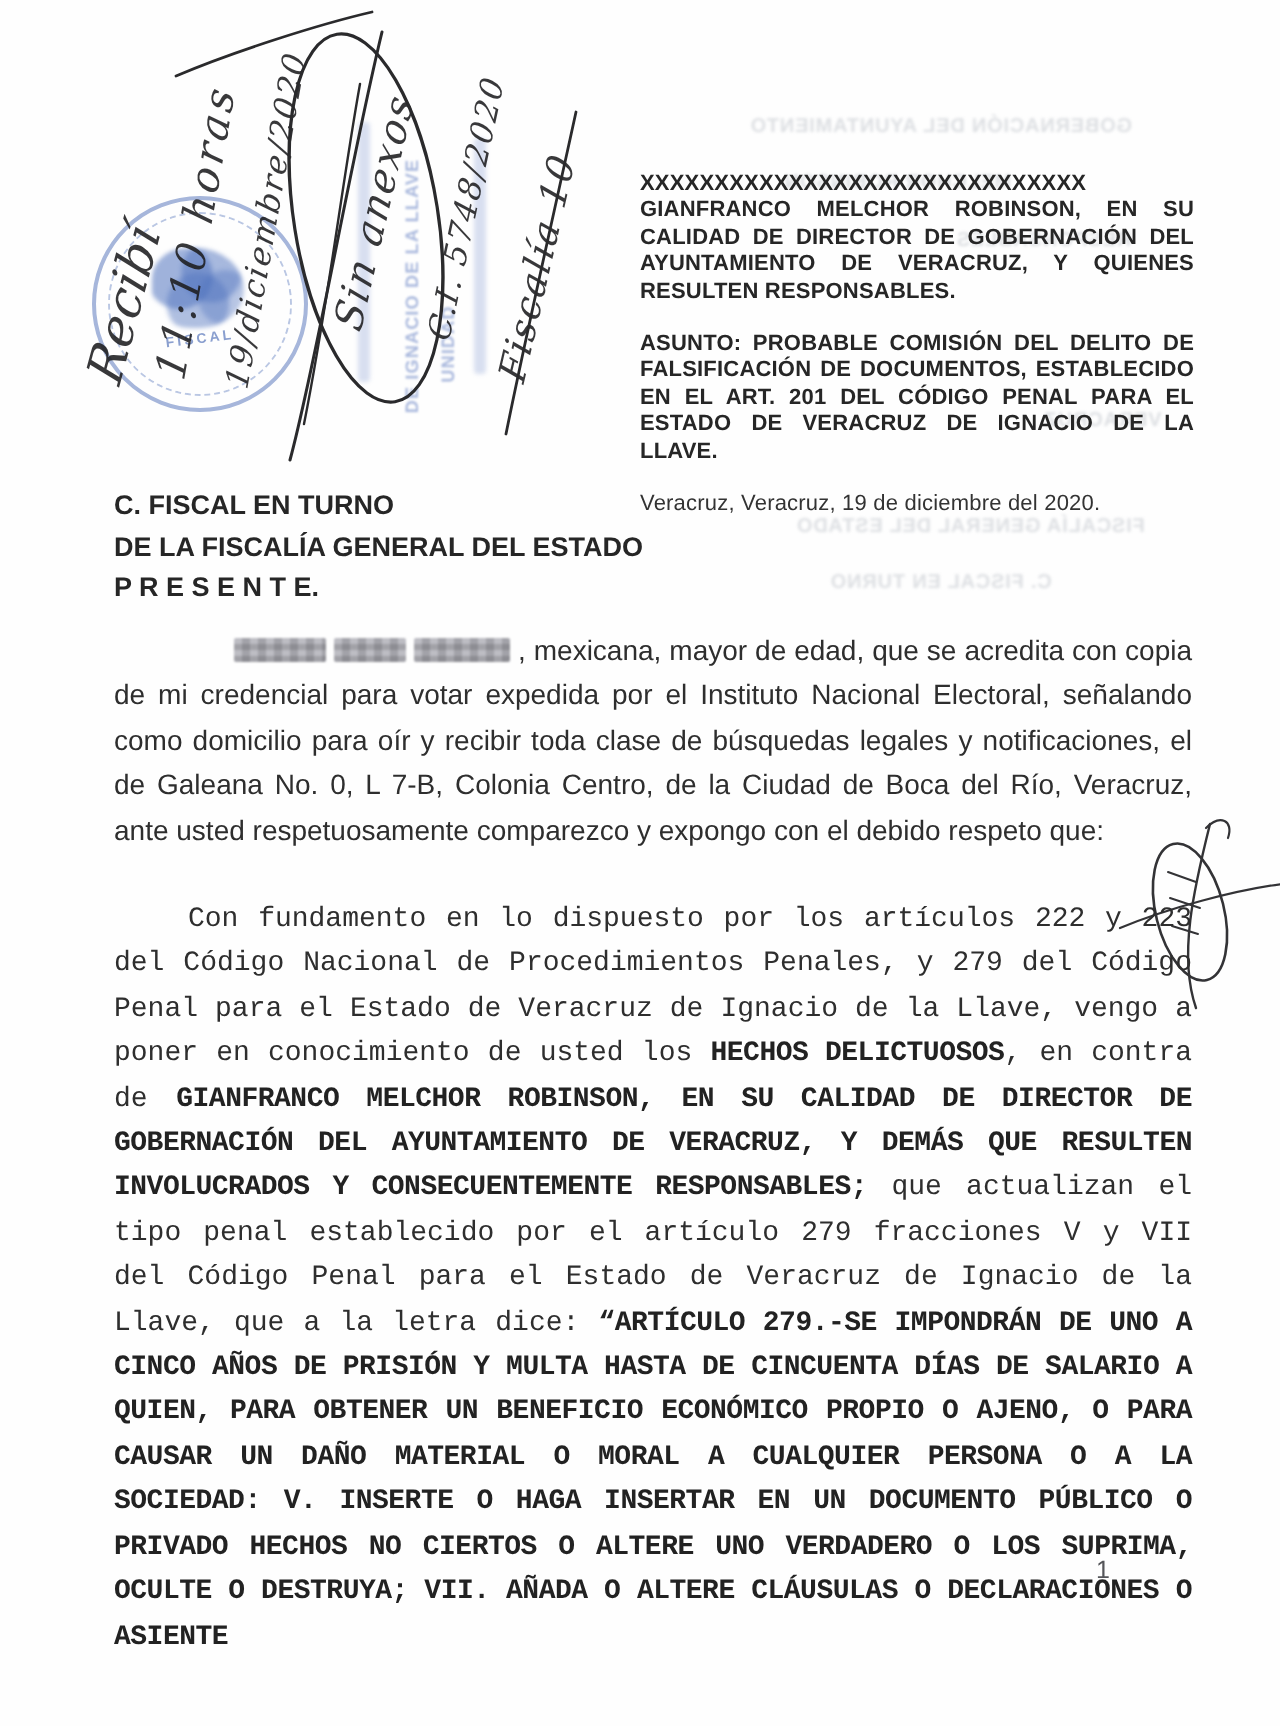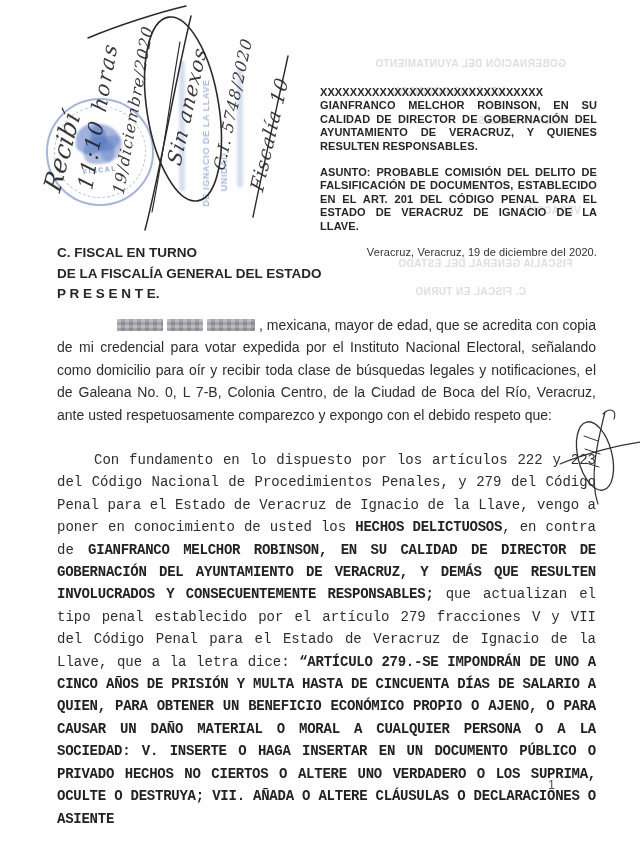--- a/index.html
+++ b/index.html
@@ -10,21 +10,21 @@
   }
   
   .header-block{
     position:absolute;left:320px;top:64px;width:277px;
     font-size:11px;line-height:13.4px;font-weight:bold;color:#262626;
     letter-spacing:.1px;
     margin-top:22px;
   }
   .header-block .just{text-align:justify;}
   .header-block .sp{height:13px;}
-  .dateline{font-weight:normal;color:#333;text-align:right;}
+  .dateline{font-weight:normal;color:#333;}
   .addressee{
     position:absolute;left:57px;top:243px;
     font-size:13.5px;font-weight:bold;line-height:20.5px;color:#262626;
   }
   .bodytext{
     position:absolute;left:57px;width:539px;margin:0;
     font-size:14px;line-height:22.4px;text-align:justify;color:#2e2e2e;
   }
   .p1{top:314px;text-indent:60px;}
   .p2{top:449px;text-indent:37px;font-family:Liberation Mono, monospace;}

